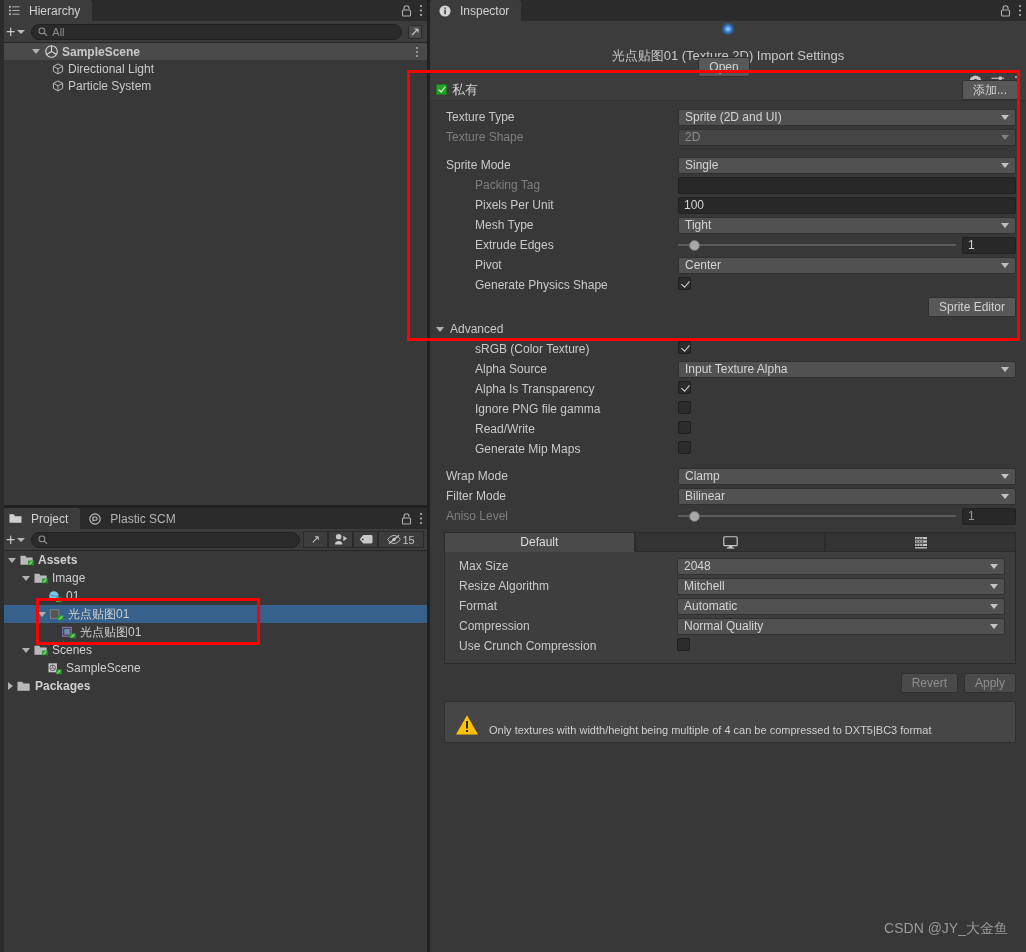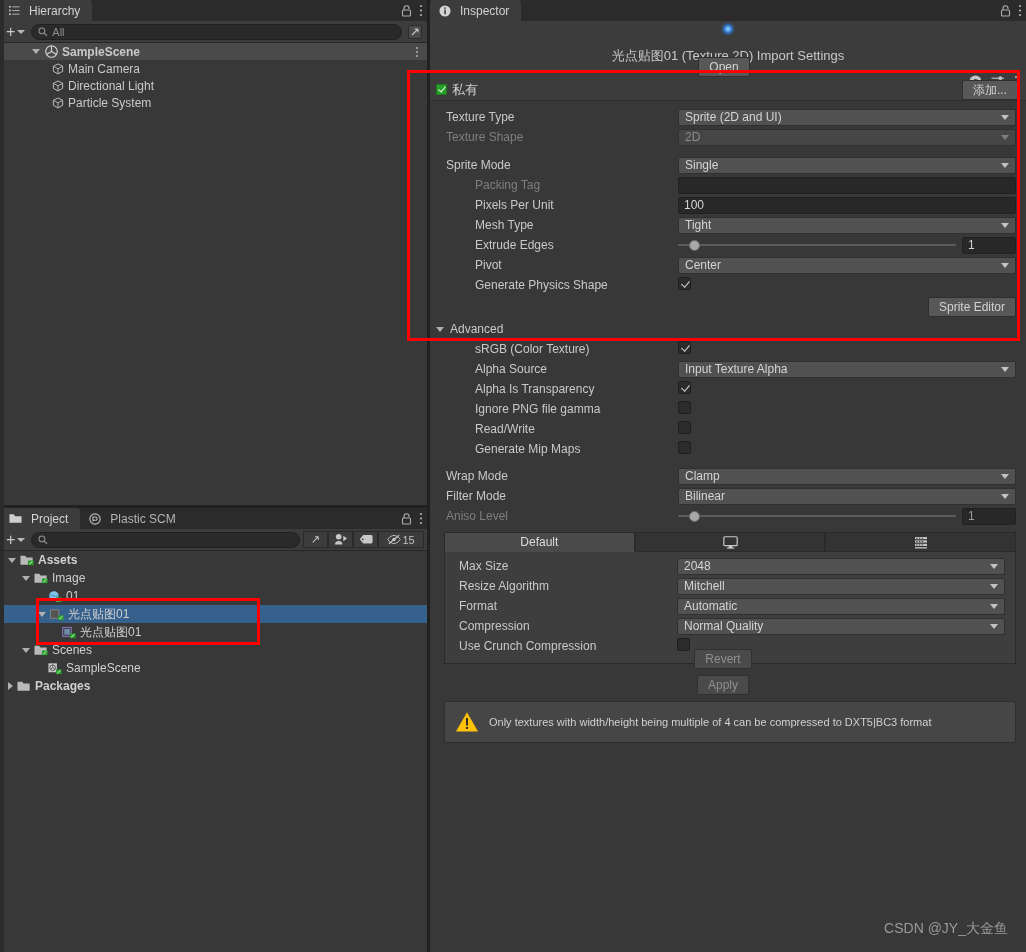--- a/index.html
+++ b/index.html
@@ -162,21 +162,21 @@
     flex: 1; background: #333333; border: 1px solid #2a2a2a; border-bottom: 1px solid #2a2a2a;
     display: flex; align-items: center; justify-content: center; color: #c6c6c6; font-size: 12px;
   }
   .plat-tab.active { background: #4a4a4a; border-bottom-color: #4a4a4a; color: #dcdcdc; }
   .plat-body { margin: 0 10px 0 14px; background: #3e3e3e; border: 1px solid #2a2a2a; border-top: none; padding: 4px 0 7px 0; }
   .plat-body .field .lbl { width: 218px; padding-left: 0; }
   .plat-body .field { padding-left: 14px; }
 
   .warn {
     margin: 6px 10px 0 14px; background: #464646; border: 1px solid #2f2f2f; border-radius: 2px;
-    min-height: 42px; display: flex; align-items: center; gap: 10px; padding: 6px 10px;
+    min-height: 42px; display: flex; align-items: flex-end; gap: 10px; padding: 6px 10px;
   }
   .warn-txt { font-size: 11px; color: #d0d0d0; }
 
   .watermark {
     position: absolute; right: 18px; bottom: 14px; color: #9a9a9a; font-size: 14px;
   }
 
   
   .redbox { position: absolute; border: 3px solid #ff0000; pointer-events: none; }
 
@@ -261,29 +261,20 @@
           <svg class="svgico" width="4" height="12" viewBox="0 0 4 12">
               <g fill="#b0b0b0">
                 <circle cx="2" cy="2" r="1"></circle>
                 <circle cx="2" cy="6" r="1"></circle>
                 <circle cx="2" cy="10" r="1"></circle>
               </g>
             </svg>
         </span>
       </div>
 
-      <div class="row" style="padding-left:52px;">
-        <span class="ico">
-          <svg class="svgico" width="12" height="12" viewBox="0 0 13 13">
-              <path d="M6.5 1 L11.5 3.6 V9 L6.5 11.8 L1.5 9 V3.6 Z" fill="none" stroke="#c6c6c6" stroke-width="1"></path>
-              <path d="M1.5 3.6 L6.5 6.3 L11.5 3.6 M6.5 6.3 V11.8" fill="none" stroke="#c6c6c6" stroke-width="0.9"></path>
-            </svg>
-        </span>
-        <span>Main Camera</span>
-      </div>
 
       <div class="row" style="padding-left:52px;">
         <span class="ico">
           <svg class="svgico" width="12" height="12" viewBox="0 0 13 13">
               <path d="M6.5 1 L11.5 3.6 V9 L6.5 11.8 L1.5 9 V3.6 Z" fill="none" stroke="#c6c6c6" stroke-width="1"></path>
               <path d="M1.5 3.6 L6.5 6.3 L11.5 3.6 M6.5 6.3 V11.8" fill="none" stroke="#c6c6c6" stroke-width="0.9"></path>
             </svg>
         </span>
         <span>Directional Light</span>
       </div>
@@ -807,21 +798,21 @@
             <span class="arr"></span>
           </span>
             </span>
         </div>
         <div class="field">
           <span class="lbl">Use Crunch Compression</span>
           <span class="ctrl"><span class="chk"></span></span>
         </div>
       </div>
 
-      <div class="btn-row" style="gap:6px;margin-top:7px;flex-direction:column;">
+      <div class="btn-row" style="gap:6px;margin-top:7px;">
         <button class="btn disabled">Revert</button>
         <button class="btn disabled">Apply</button>
       </div>
 
       <div class="warn">
         <span class="ico">
           <svg class="svgico" width="24" height="22" viewBox="0 0 24 22">
               <path d="M12 1.2 L23 20.5 H1 Z" fill="#ffc107"></path>
               <rect x="11" y="7" width="2" height="7.5" fill="#2b2b2b"></rect>
               <rect x="11" y="16" width="2" height="2" fill="#2b2b2b"></rect>

